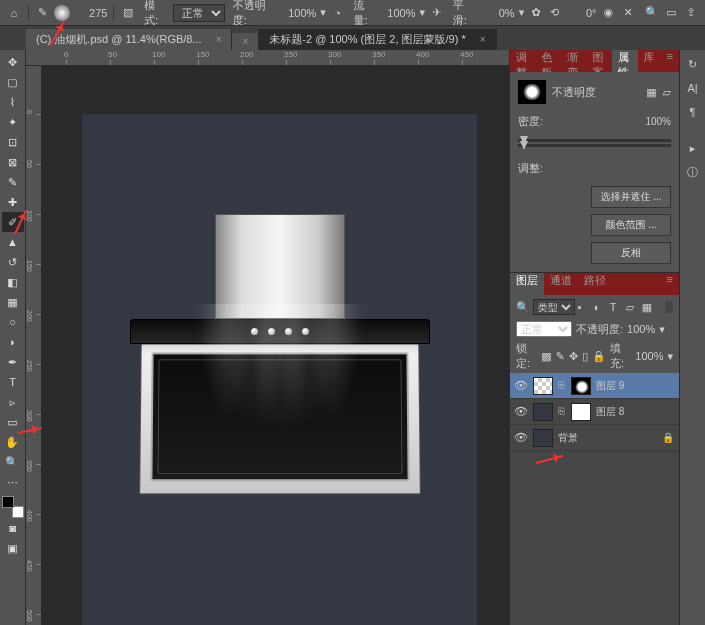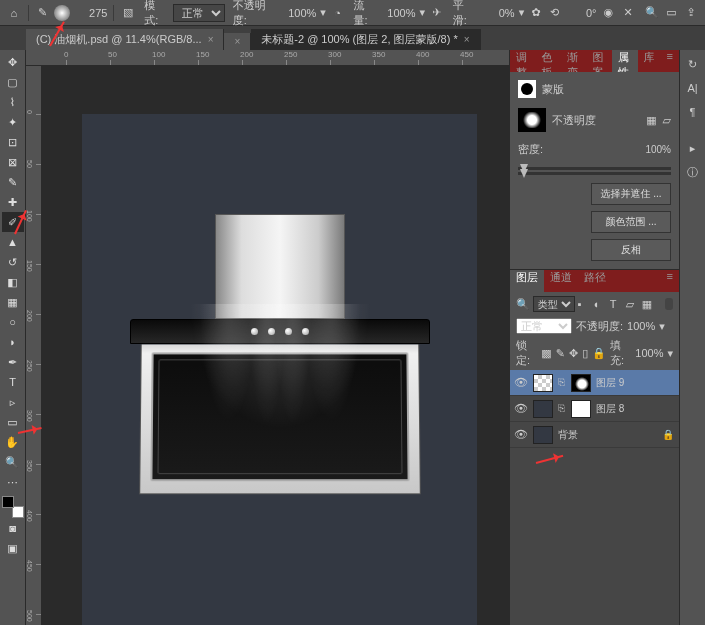--- a/index.html
+++ b/index.html
@@ -4,21 +4,21 @@
 <style>
 *{margin:0;padding:0;box-sizing:border-box;font-family:"Microsoft YaHei",Arial,sans-serif;font-size:11px;color:#ccc;user-select:none}
 body{background:#535353;width:705px;height:625px;overflow:hidden;position:relative}
 .top-bar{height:26px;background:#535353;border-bottom:1px solid #2a2a2a;display:flex;align-items:center;padding:0 6px;gap:4px}
 .top-bar .icon{width:16px;height:16px;display:flex;align-items:center;justify-content:center}
 .top-bar .sep{width:1px;height:16px;background:#3a3a3a;margin:0 2px}
 .top-bar select,.top-bar input{background:#464646;border:1px solid #2a2a2a;color:#ccc;font-size:11px;height:18px;padding:0 4px}
 .top-bar .num{background:none;border:none;width:34px;text-align:right}
 .top-bar .lbl{font-size:11px;margin-left:4px}
 .tabs{height:24px;background:#3f3f3f;display:flex;align-items:flex-end;padding-left:26px}
-.tab{background:#535353;padding:3px 10px;font-size:11px;color:#ccc;border-right:1px solid #2a2a2a;display:flex;align-items:center;gap:6px;cursor:pointer}
+.tab{background:#535353;padding:3px 10px;font-size:11px;color:#ccc;border-right:1px solid #2a2a2a;display:flex;align-items:center;gap:14px;cursor:pointer}
 .tab.active{background:#2a2a2a}
 .tab .x{color:#999;font-size:10px}
 .main{display:flex;height:575px}
 .toolbox{width:26px;background:#535353;border-right:1px solid #2a2a2a;display:flex;flex-direction:column;align-items:center;padding-top:2px;gap:0}
 .tool{width:22px;height:20px;display:flex;align-items:center;justify-content:center;cursor:pointer;color:#ddd}
 .tool.active{background:#2a2a2a}
 .swatches{margin-top:4px;position:relative;width:22px;height:22px}
 .swatches .fg{position:absolute;width:12px;height:12px;background:#000;border:1px solid #888;left:0;top:0;z-index:2}
 .swatches .bg{position:absolute;width:12px;height:12px;background:#fff;border:1px solid #888;right:0;bottom:0}
 .ruler-h{height:16px;background:#535353;border-bottom:1px solid #2a2a2a;position:relative;overflow:hidden}
@@ -119,21 +119,21 @@
 
 <div class="tabs">
  <div class="tab">
       <span>(C) 油烟机.psd @ 11.4%(RGB/8...</span>
       <span class="x">×</span>
     </div>
  <div class="tab">
       <span class="x">×</span>
     </div>
  <div class="tab active">
-      <span>未标题-2 @ 100% (图层 2, 图层蒙版/8) *</span>
+      <span>未标题-2 @ 100% (图层 2, 图层蒙版/9) *</span>
       <span class="x">×</span>
     </div>
 </div>
 
 <div class="main">
 
  <div class="toolbox">
   <div class="tool">✥</div>
   <div class="tool">▢</div>
   <div class="tool">⌇</div>
@@ -240,37 +240,36 @@
     <span>调整</span>
     <span>色板</span>
     <span>渐变</span>
     <span>图案</span>
     <span class="on">属性</span>
     <span>库</span>
     <span class="menu">≡</span>
    </div>
    <div class="props">
     <div class="hdr">
-     <span class="msk-ico"></span>
-     <span>蒙版</span>
-    </div>
-    <div class="hdr">
      <span style="width:28px;height:24px;background:#000;position:relative">
               <span style="position:absolute;inset:4px;background:radial-gradient(circle,#fff 35%,#000 70%)"></span>
             </span>
      <span>不透明度</span>
      <span style="margin-left:auto">▦</span>
      <span>▱</span>
     </div>
     <div class="row">
             <span>密度:</span>
             <span class="val">100%</span>
           </div>
     <div class="slider" style="direction:rtl"></div>
     <div class="slider"></div>
+    <div class="row" style="margin-top:14px">
+            <span>调整:</span>
+          </div>
     <div class="btns">
      <button>选择并遮住 ...</button>
      <button>颜色范围 ...</button>
      <button>反相</button>
     </div>
    </div>
 
    <div class="layers">
     <div class="panel-tabs">
      <span class="on">图层</span>

